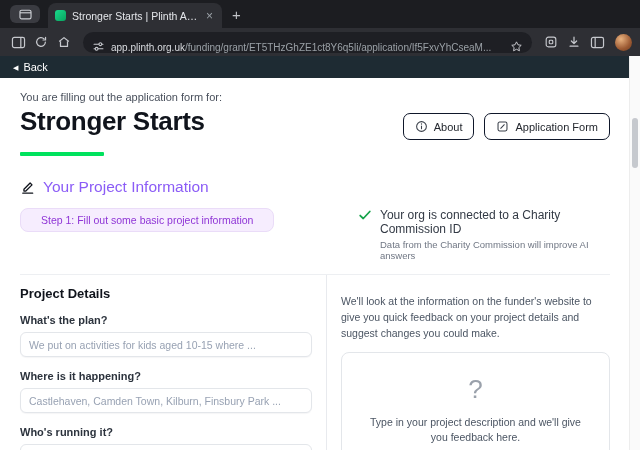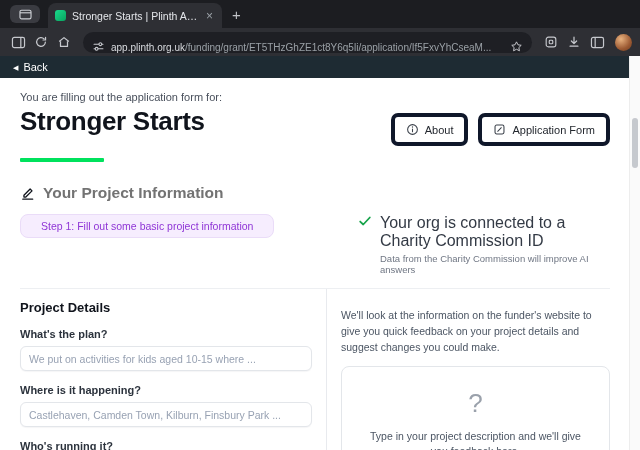--- a/index.html
+++ b/index.html
@@ -26,27 +26,27 @@
   
   .page{position:absolute;top:56px;left:0;right:0;bottom:0;background:#fff}
   .page-header{height:22px;background:#1e2b33;display:flex;align-items:center;padding:0 13px}
   .back{color:#fff;font-size:11px;display:flex;align-items:center;gap:5px;cursor:default}
   .back-tri{font-size:7px;line-height:1}
   .page-body{padding:13px 30px 0 20px}
   .intro{font-size:11px;color:#49505c}
   .title-row{display:flex;justify-content:space-between;align-items:flex-start;margin-top:3px}
   .page-title{font-size:26px;font-weight:700;color:#10141c;letter-spacing:-.3px}
   .hdr-buttons{display:flex;gap:10px;margin-top:7px}
-  .btn{display:flex;align-items:center;gap:6px;height:25px;padding:0 11px;border:4px solid #0f172a;border-radius:7px;background:#fff;font-size:11px;color:#23272e;white-space:nowrap}
+  .btn{display:flex;align-items:center;gap:6px;height:25px;padding:0 11px;border:1px solid #0f172a;border-radius:7px;background:#fff;font-size:11px;color:#23272e;white-space:nowrap}
   .underline{width:84px;height:4px;background:#00e25d;margin-top:12px;border-radius:1px}
-  .section-h{display:flex;align-items:center;gap:8px;margin-top:22px;font-size:15.5px;font-weight:700;color:#737373}
+  .section-h{display:flex;align-items:center;gap:8px;margin-top:22px;font-size:15.5px;font-weight:400;color:#8b5cf6}
   .step-row{display:flex;justify-content:space-between;margin-top:12px;align-items:flex-start}
   .step-pill{background:#f6edfe;border:1px solid #eadcf8;color:#8f35d6;font-size:10.5px;padding:5px 20px;border-radius:8px}
   .conn{display:flex;gap:8px;width:252px;flex:none}
-  .conn-title{font-size:16px;color:#333a45}
+  .conn-title{font-size:12px;color:#333a45}
   .conn-sub{font-size:9.5px;color:#707784;margin-top:3px}
 
   .columns{display:flex;margin-top:13px;border-top:1px solid #edeff2}
   .col-left{width:292px;padding:11px 14px 0 0;flex:none}
   .col-right{flex:1;border-left:1px solid #e8eaee;padding:11px 0 0 14px;min-width:0}
   .col-title{font-size:13px;font-weight:700;color:#10141c}
   .f-label{font-size:11px;font-weight:600;color:#2c333d;margin-top:13px}
   .f-input{width:100%;height:25px;margin-top:6px;border:1px solid #e3e6ea;border-radius:6px;padding:8px 8px;font-size:10.5px;color:#333;outline:none;box-sizing:border-box;box-shadow:0 1px 1px rgba(16,24,40,.04);font-family:"Liberation Sans",sans-serif}
   .f-input::placeholder{color:#98a2b3}
   .qf-desc{font-size:10.5px;color:#4b5563;line-height:1.5;margin-top:8px}

